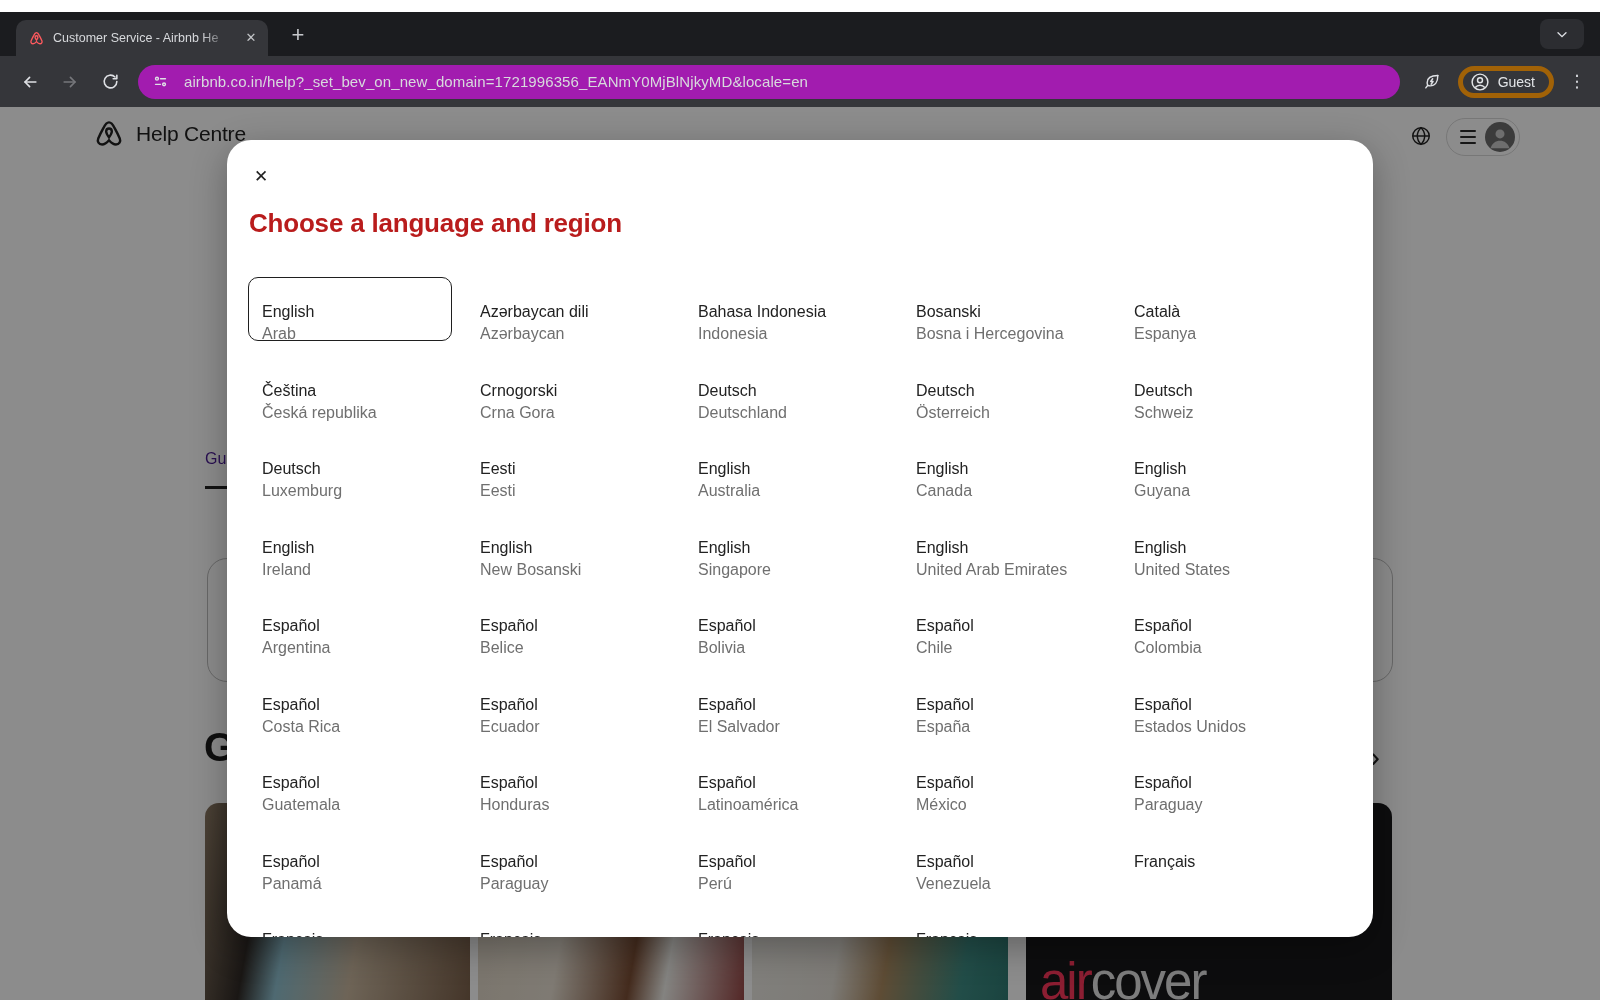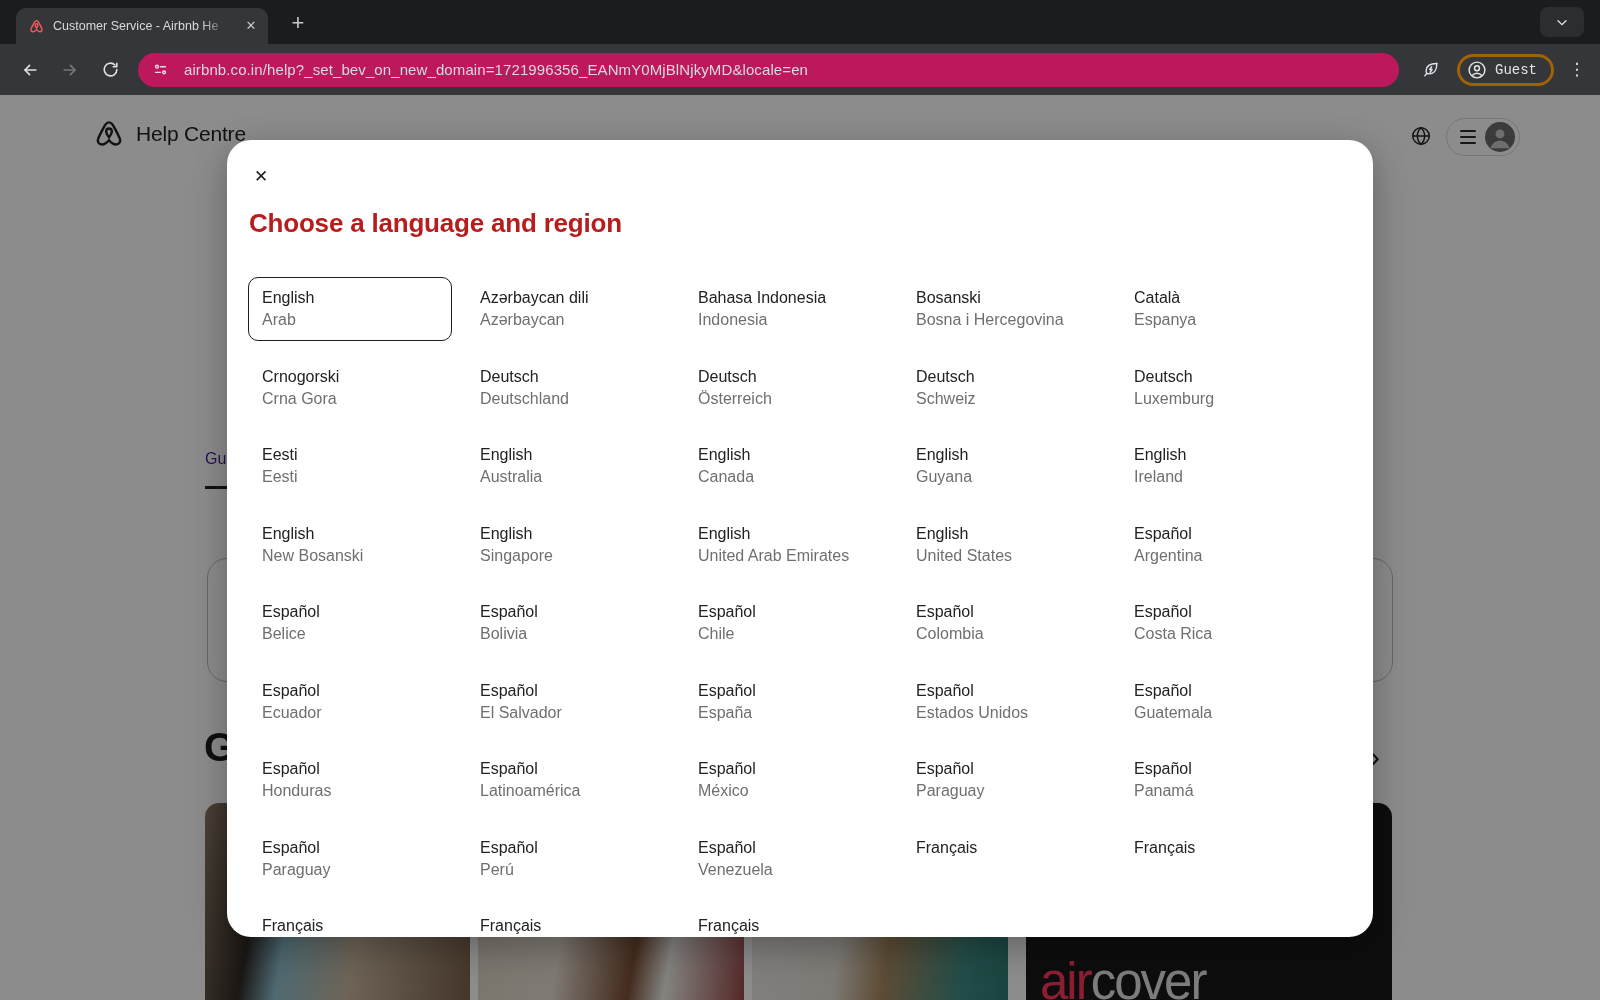--- a/index.html
+++ b/index.html
@@ -4,21 +4,21 @@
 <style>
   * { box-sizing: border-box; }
   html,body { margin:0; padding:0; }
   body {
     width:1600px; height:1000px; overflow:hidden;
     font-family:"Liberation Sans", sans-serif;
     background:#fff;
   }
 
   
-  .chrome { position:absolute; top:0; left:0; width:1600px; height:95px; z-index:50; }
+  .chrome { position:absolute; top:12px; left:0; width:1600px; height:95px; z-index:50; }
   .tabstrip { position:relative; width:100%; height:44px; background:#1b1c1f; }
   .tab {
     position:absolute; left:16px; top:8px; width:252px; height:36px;
     background:#35363a; border-radius:10px 10px 0 0;
     display:flex; align-items:center; gap:8px; padding:0 8px 0 12px;
   }
   .tab-title {
     flex:1; font-size:12.5px; color:#d7d9dc; white-space:nowrap; overflow:hidden;
     -webkit-mask-image:linear-gradient(90deg,#000 82%,transparent 98%);
             mask-image:linear-gradient(90deg,#000 82%,transparent 98%);
@@ -28,28 +28,28 @@
   .win-chevron {
     position:absolute; right:16px; top:7px; width:44px; height:30px;
     background:#2c2d31; border-radius:8px; display:flex; align-items:center; justify-content:center;
   }
   .toolbar {
     position:relative; width:100%; height:51px; background:#35363a;
     display:flex; align-items:center; padding:0 12px; gap:4px;
   }
   .tb-btn { width:36px; height:36px; flex:none; display:flex; align-items:center; justify-content:center; border-radius:50%; }
   .urlbar {
-    flex:1; height:34px; background:#be185d; border-radius:17px;
+    flex:1; height:34px; background:#a21caf; border-radius:17px;
     display:flex; align-items:center; gap:11px; padding:0 6px 0 9px; margin:0 10px 0 6px; overflow:hidden;
   }
   .chip-icon { width:26px; height:26px; flex:none; display:flex; align-items:center; justify-content:center; }
   .url-text { font-size:15px; color:#d8dadd; letter-spacing:.1px; white-space:nowrap; overflow:hidden; }
   .guest-pill {
-    height:32px; flex:none; border:3px solid #a16207; border-radius:16px;
-    display:flex; align-items:center; gap:7px; padding:0 14px 0 6px; margin:0 8px 0 4px;font-family:Liberation Mono, monospace;
+    height:32px; flex:none; border:5px solid #a16207; border-radius:16px;
+    display:flex; align-items:center; gap:7px; padding:0 14px 0 6px; margin:0 8px 0 4px;
   }
   .guest-label { font-size:14px; color:#e3e5e8; }
   .kebab { color:#dfe1e5; font-size:17px; letter-spacing:0; width:22px; text-align:center; }
 
   
   .page { position:absolute; top:95px; left:0; width:1600px; height:905px; background:#fff; overflow:hidden; }
   .page-content { position:absolute; inset:0; z-index:1; }
   .site-header { position:absolute; top:22px; left:92px; display:flex; align-items:center; gap:10px; }
   .brand-text { font-size:21px; font-weight:400; color:#222; letter-spacing:-.2px; }
   .hdr-globe { position:absolute; top:30px; left:1410px; }
@@ -90,21 +90,21 @@
     position:absolute; left:16px; top:18px; width:36px; height:36px;
     display:flex; align-items:center; justify-content:center;
     font-size:17px; color:#222; border-radius:50%;
   }
   .modal-title { position:absolute; left:22px; top:68px; font-size:26px; font-weight:600; color:#b91c1c; letter-spacing:-.2px; }
   .lang-grid {
     position:absolute; left:21px; top:137px; width:1104px; height:660px; overflow:hidden;
     display:grid; grid-template-columns:repeat(5,218px); grid-auto-rows:78.5px;
   }
   .lang-item {
-    width:204px; height:64px; padding:10px 13px;
+    width:204px; height:64px; padding:24px 13px;
     border:1.5px solid transparent; border-radius:10px; cursor:pointer;
   }
   .lang-item.selected { border-color:#1f1f1f; }
   .lang-name { font-size:16px; font-weight:500; color:#222; line-height:20px; white-space:nowrap; }
   .lang-region { font-size:16px; font-weight:400; color:#6f6f6f; line-height:20px; margin-top:2px; white-space:nowrap; }
 
   svg { display:block; }
 </style>
 </head>
 <body>
@@ -255,20 +255,24 @@
         <div class="lang-item">
           <div class="lang-name">Bosanski</div>
           <div class="lang-region">Bosna i Hercegovina</div>
         </div>
 
         <div class="lang-item">
           <div class="lang-name">Català</div>
           <div class="lang-region">Espanya</div>
         </div>
 
+        <div class="lang-item">
+          <div class="lang-name">Čeština</div>
+          <div class="lang-region">Česká republika</div>
+        </div>
 
         <div class="lang-item">
           <div class="lang-name">Crnogorski</div>
           <div class="lang-region">Crna Gora</div>
         </div>
 
 
         <div class="lang-item">
           <div class="lang-name">Deutsch</div>
           <div class="lang-region">Deutschland</div>

